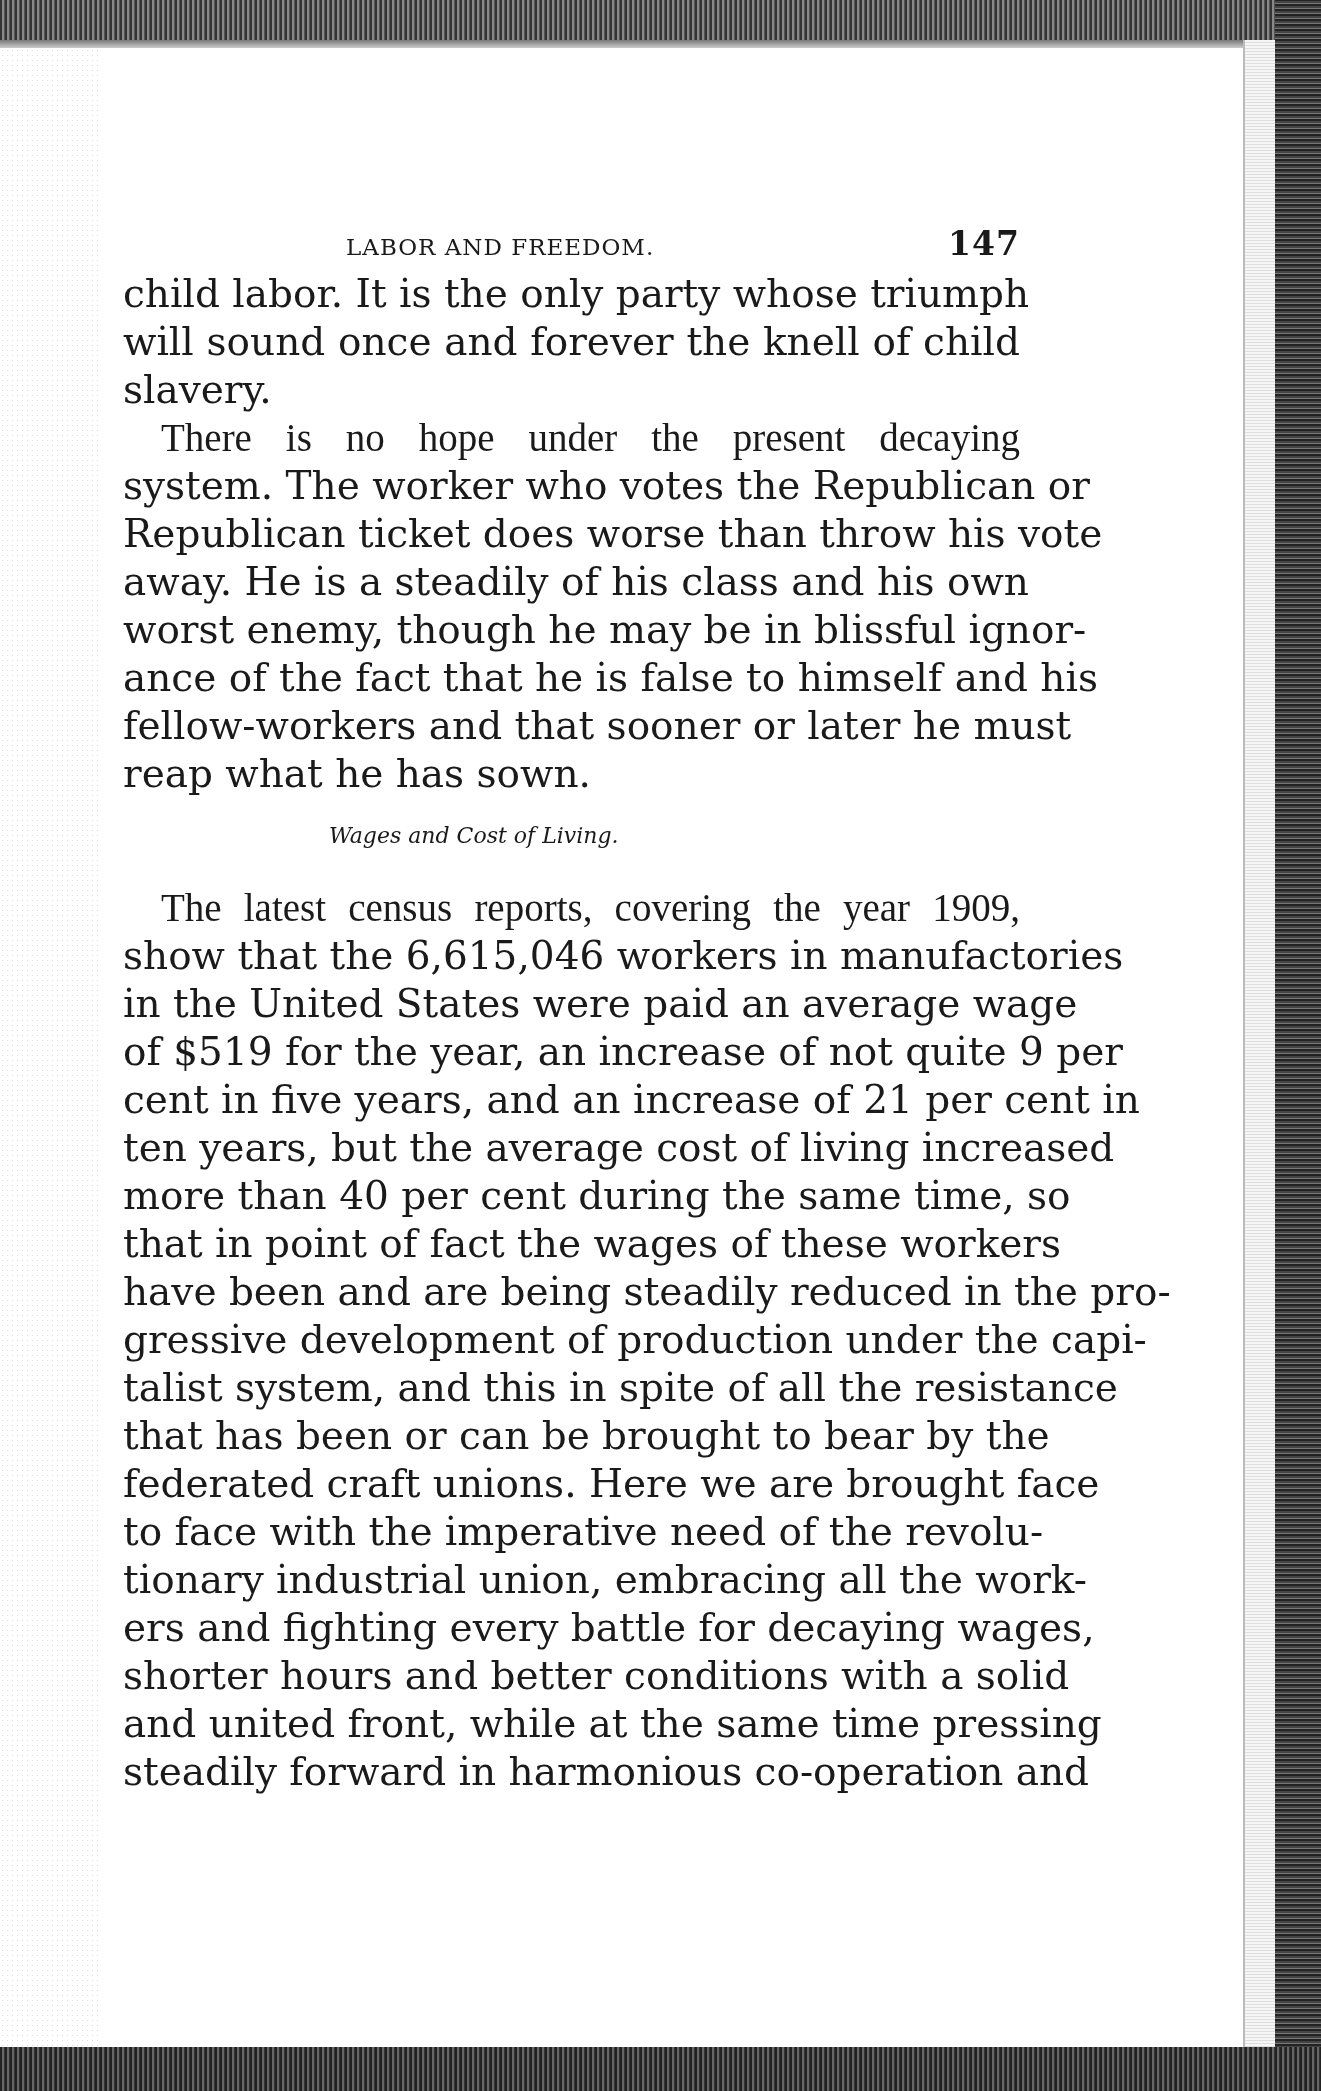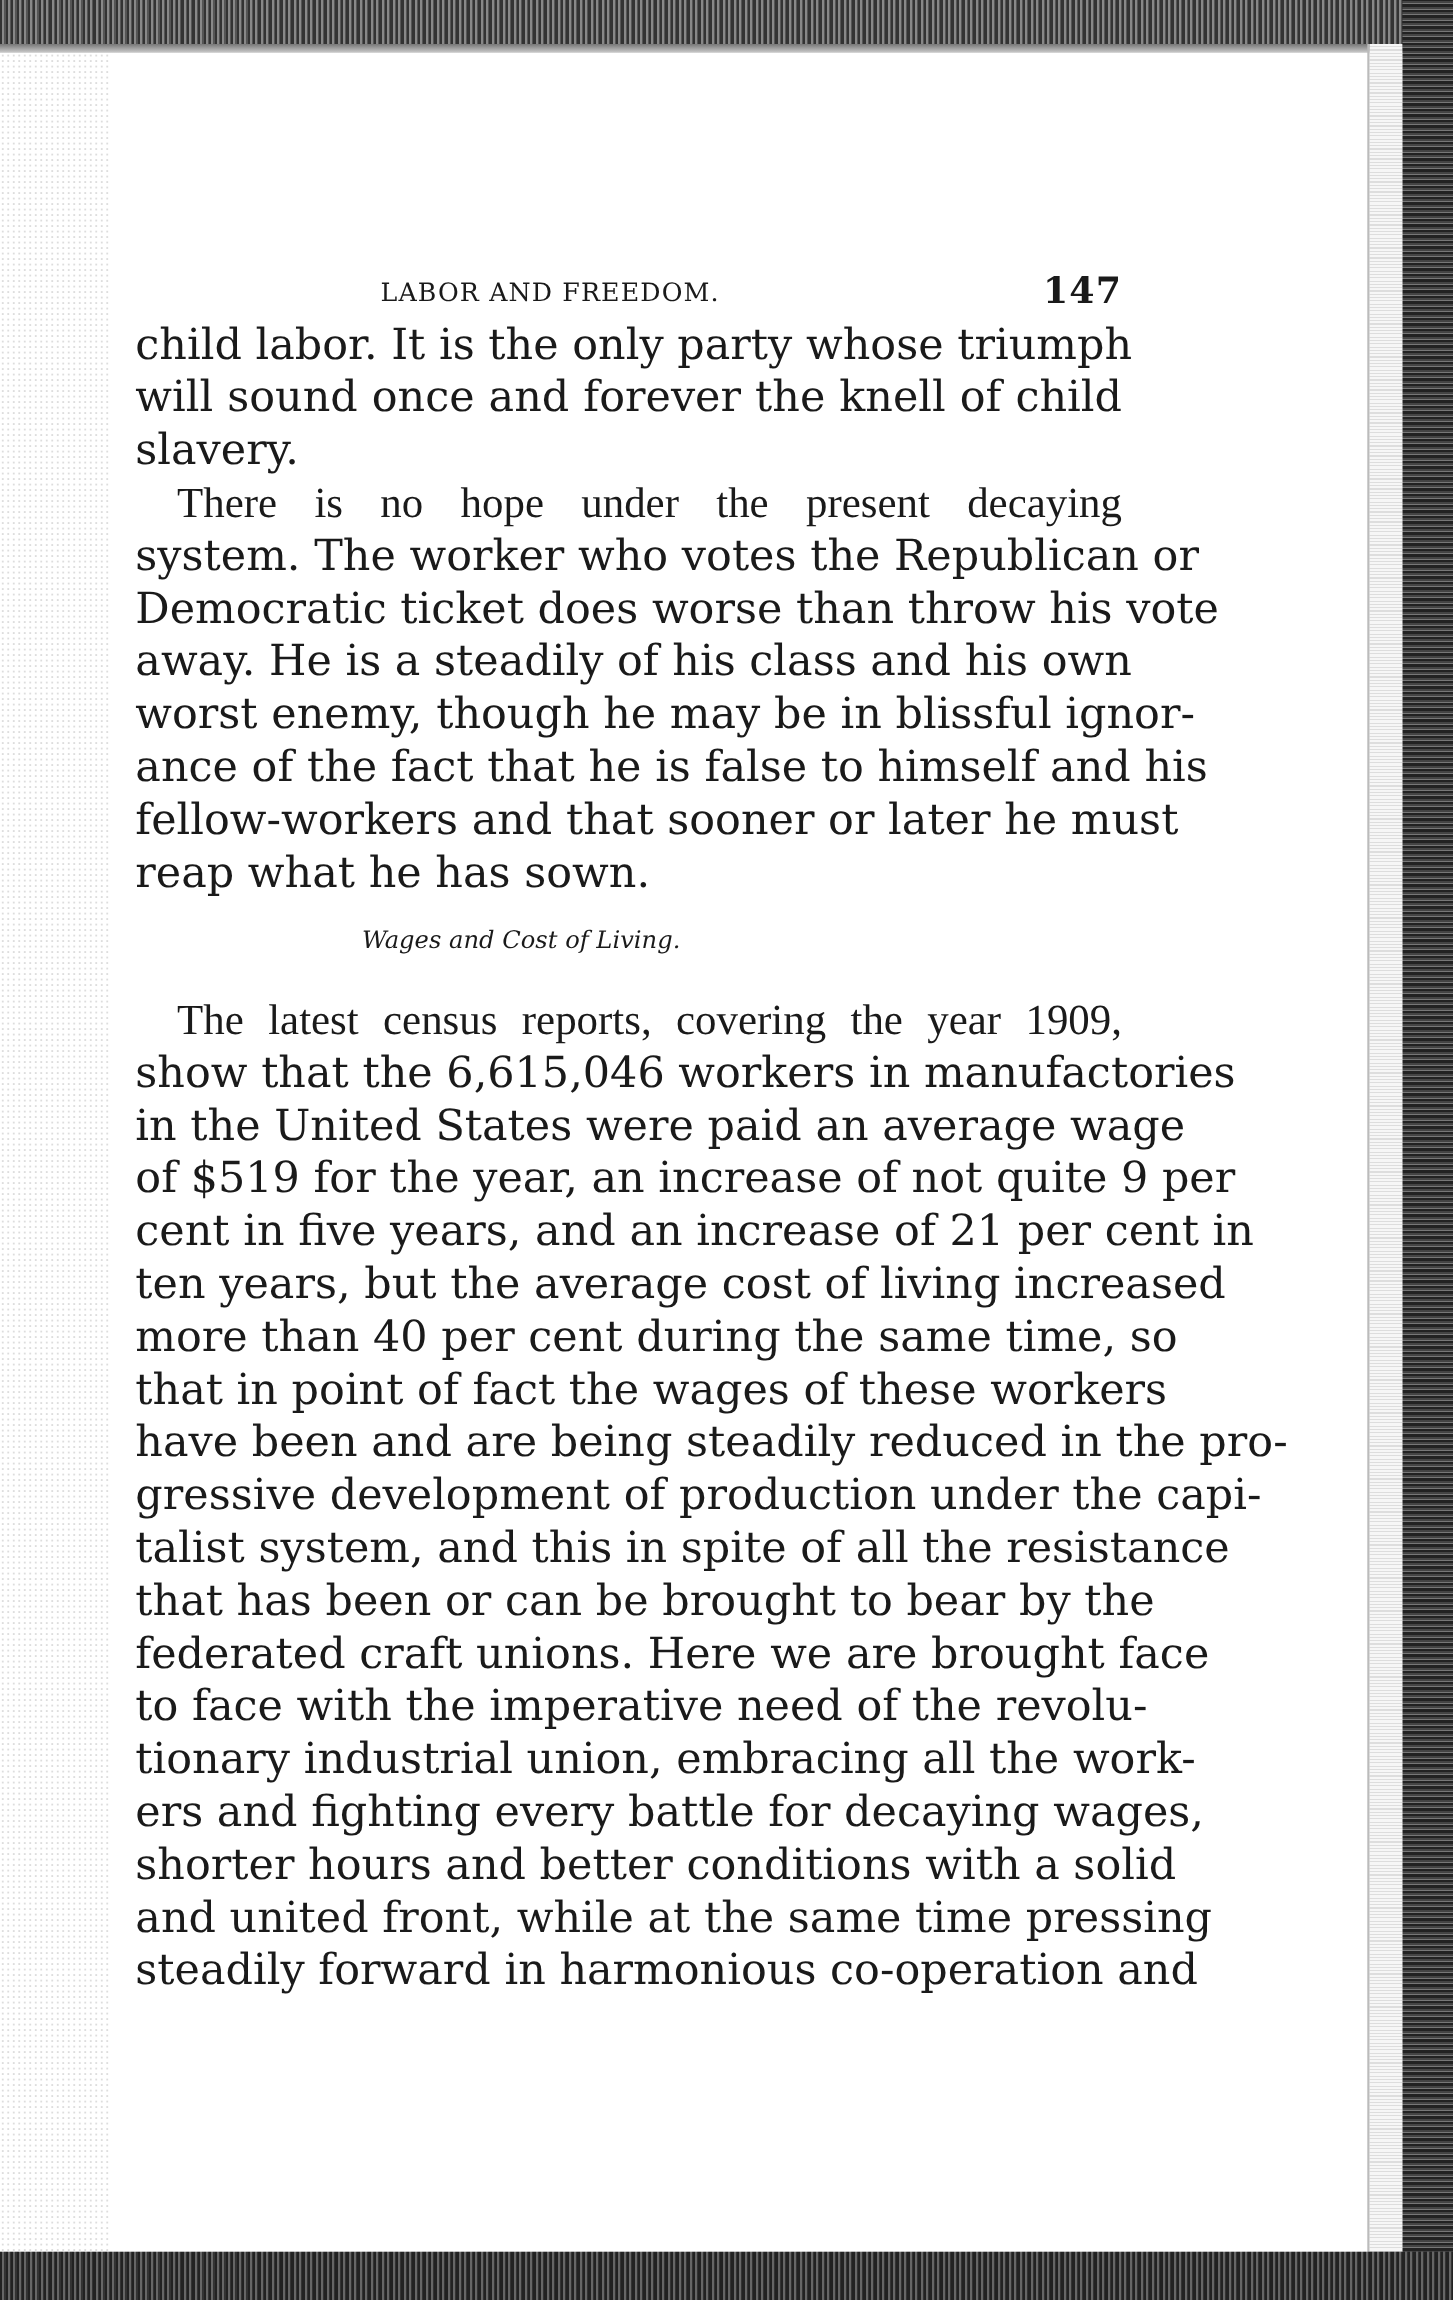--- a/index.html
+++ b/index.html
@@ -4,21 +4,21 @@
 <style>
   html,body{margin:0;padding:0;}
   body{width:1321px;height:2091px;position:relative;overflow:hidden;background:#fff;font-family:"DejaVu Serif","Liberation Serif",serif;color:#1a1a1a;}
   .top-edge{position:absolute;left:0;top:0;width:1321px;height:40px;background:repeating-linear-gradient(90deg,#333 0 2px,#888 2px 4px,#555 4px 5px);}
   .top-edge2{position:absolute;left:0;top:40px;width:1321px;height:8px;background:linear-gradient(#777,#ccc);}
   .bottom-edge{position:absolute;left:0;bottom:0;width:1321px;height:44px;background:repeating-linear-gradient(90deg,#222 0 2px,#666 2px 4px,#333 4px 5px);}
   .right-edge{position:absolute;right:0;top:0;width:46px;height:2091px;background:repeating-linear-gradient(0deg,#222 0 2px,#777 2px 3px,#444 3px 5px);}
   .right-edge2{position:absolute;right:46px;top:40px;width:30px;height:2010px;background:repeating-linear-gradient(0deg,#ddd 0 1px,#f6f6f6 1px 3px);border-left:2px solid #bbb;}
   .left-speckle{position:absolute;left:0;top:48px;width:100px;height:2000px;background:radial-gradient(#bbb 0.8px,transparent 1px) 0 0/5px 5px;opacity:.5;}
   .page{position:absolute;left:123px;top:222px;width:897px;}
-  .running-head{position:relative;height:48px;font-size:23px;letter-spacing:1px;margin-top:20px;}
+  .running-head{position:relative;height:48px;font-size:23px;letter-spacing:1px;}
   .running-head .title{position:absolute;left:223px;top:12px;}
   .running-head .num{position:absolute;right:0;top:2px;font-size:33px;font-weight:bold;}
   .line{font-size:39px;line-height:48px;height:48px;text-align:justify;text-align-last:justify;white-space:nowrap;}
   .line.last{text-align-last:left;}
   .indent{padding-left:38px;font-family:Liberation Serif, serif;}
   .section{font-style:italic;font-size:22px;line-height:48px;height:72px;padding-left:206px;padding-top:14px;}
 </style>
 </head>
 <body>
 
@@ -37,21 +37,21 @@
 
   <div>
     <div class="line">child labor.  It is the only party whose triumph</div>
     <div class="line">will sound once and forever the knell of child</div>
     <div class="line last">slavery.</div>
   </div>
 
   <div>
     <div class="line indent">There is no hope under the present decaying</div>
     <div class="line">system.  The worker who votes the Republican or</div>
-    <div class="line">Democratic ticket does worse than throw his vote</div>
+    <div class="line">Republican ticket does worse than throw his vote</div>
     <div class="line">away.  He is a steadily of his class and his own</div>
     <div class="line">worst enemy, though he may be in blissful ignor-</div>
     <div class="line">ance of the fact that he is false to himself and his</div>
     <div class="line">fellow-workers and that sooner or later he must</div>
     <div class="line last">reap what he has sown.</div>
   </div>
 
   <div class="section">Wages and Cost of Living.</div>
 
   <div>

